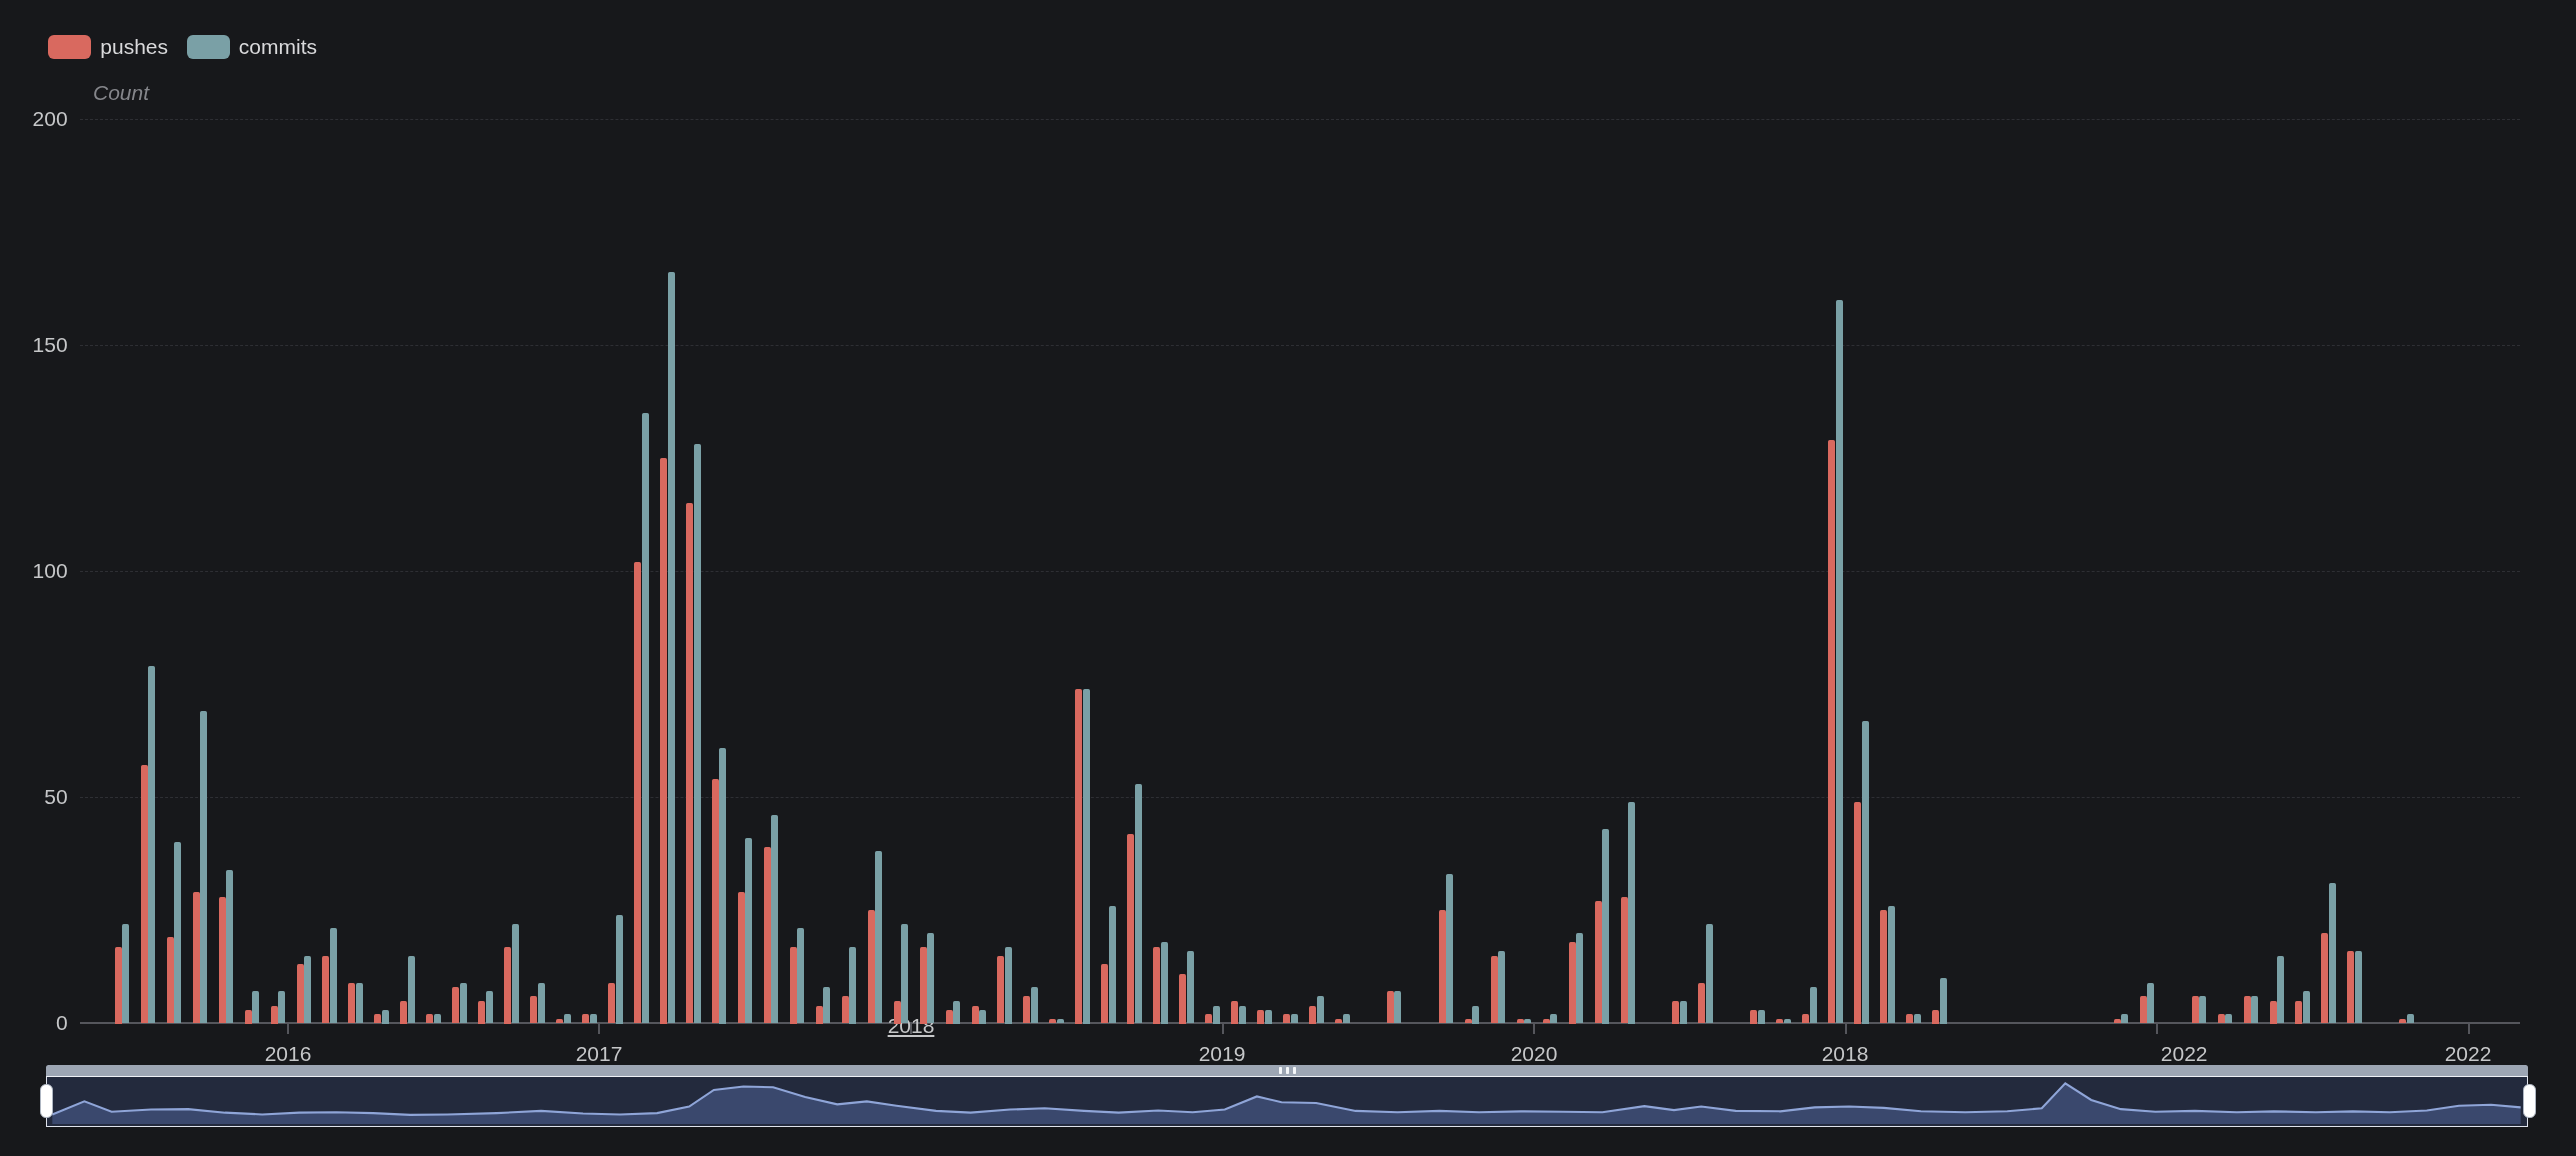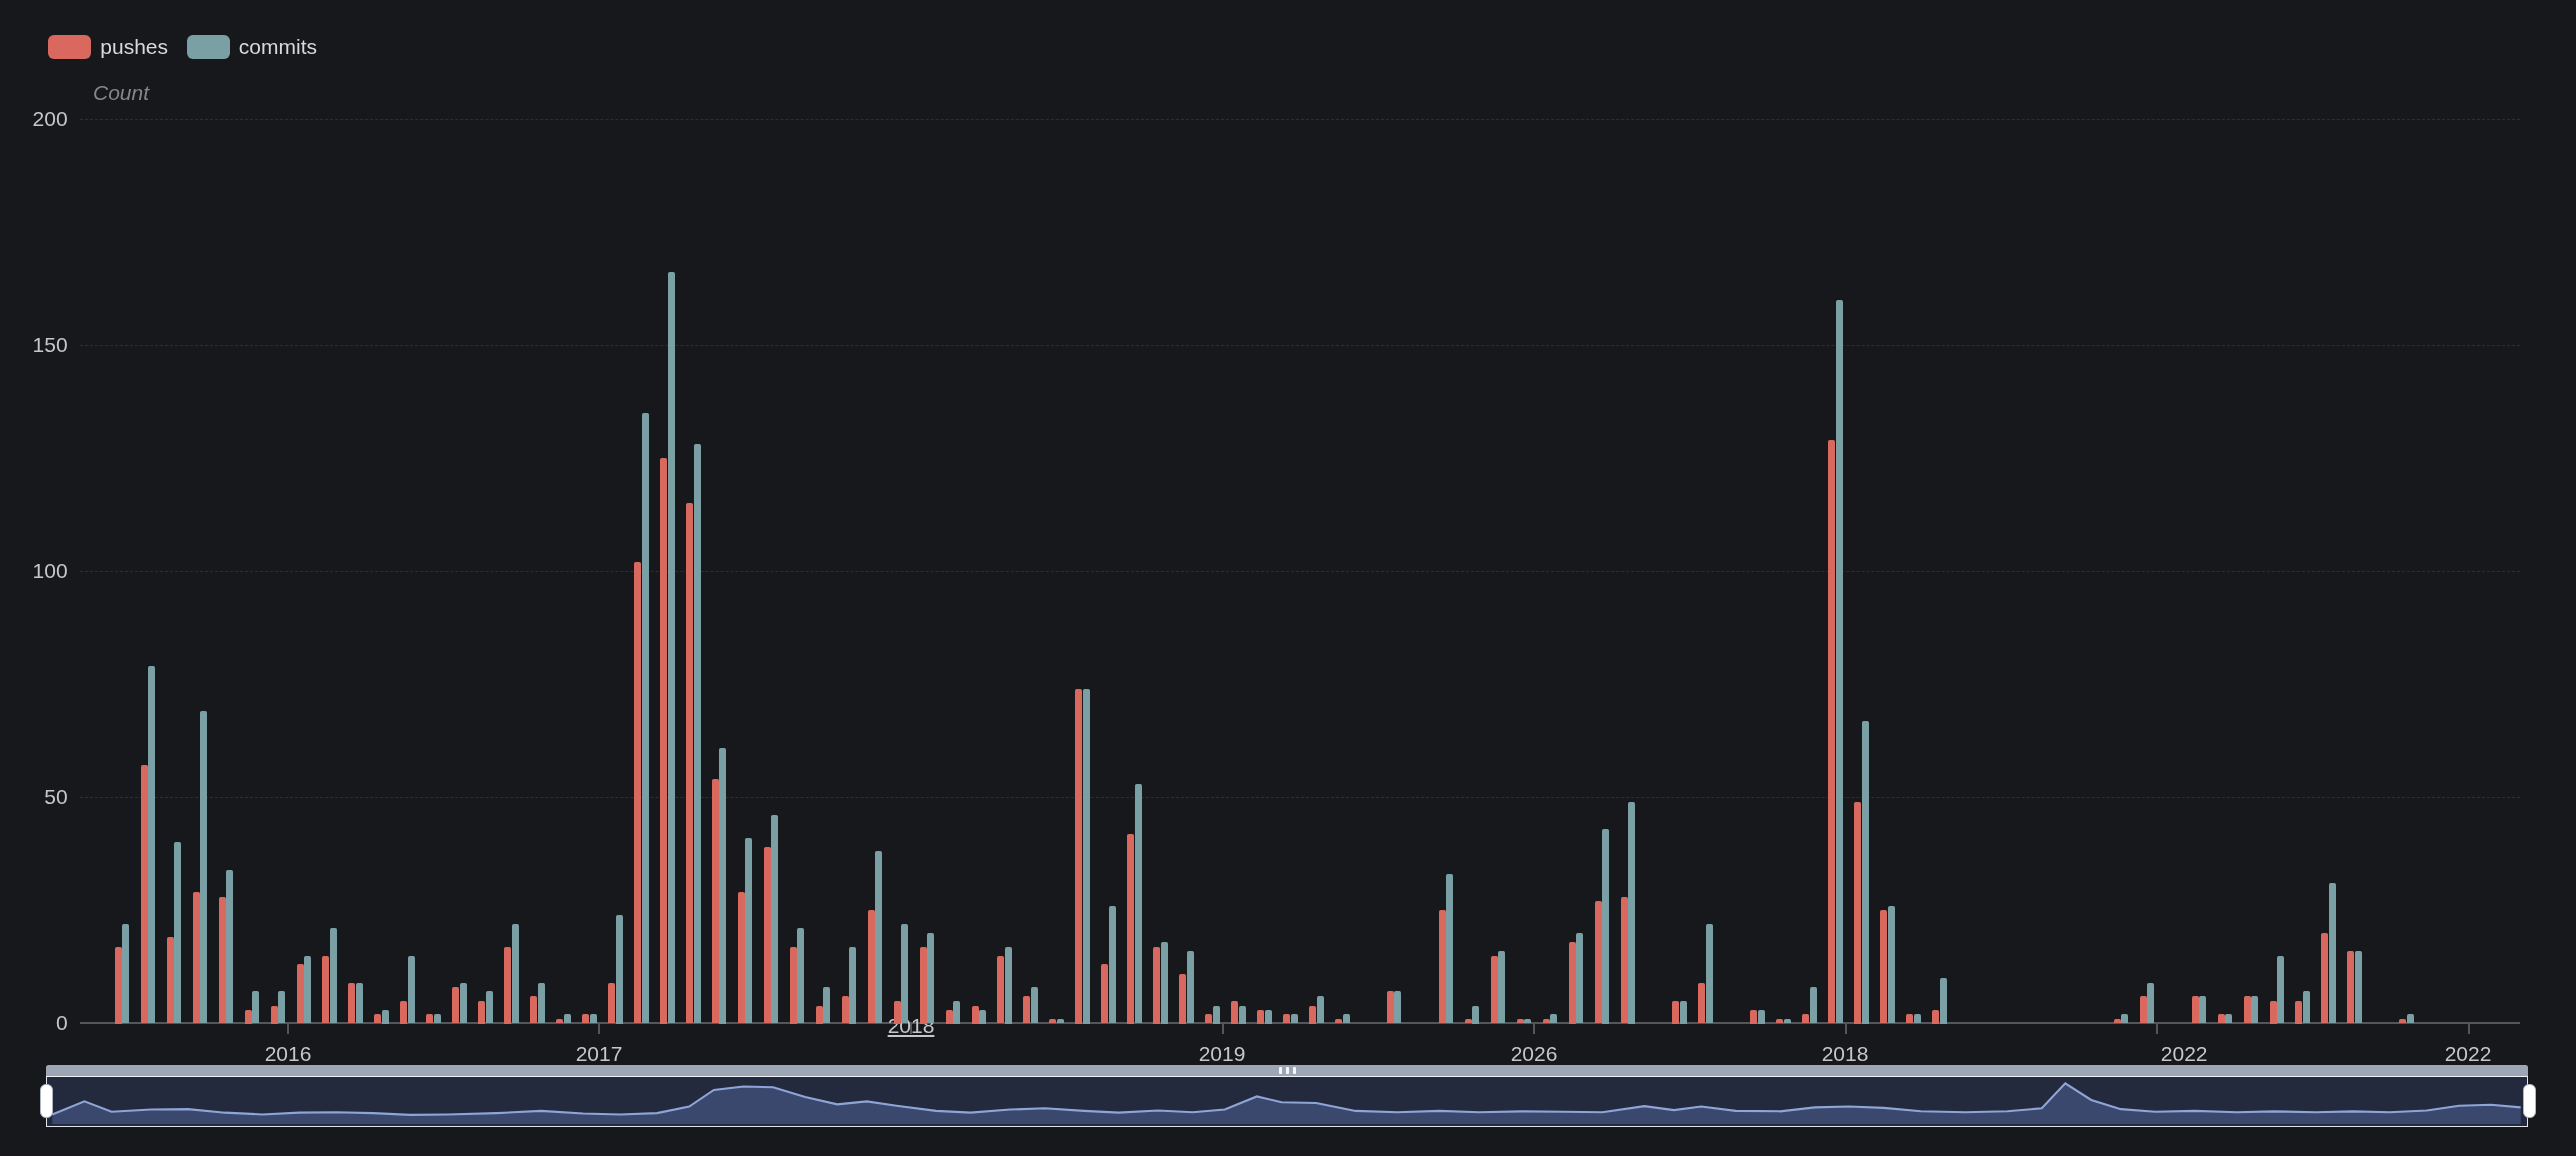--- a/index.html
+++ b/index.html
@@ -83,21 +83,21 @@
       <div class="axis-line" style="left: 80px; top: 1022px; width: 2440px; height: 1.7px;"></div>
       <div class="xtick-mark" style="left: 287px; top: 1024px;"></div>
       <div class="xtick-label" style="left: 288px; top: 1042px;">2016</div>
       <div class="xtick-mark" style="left: 598px; top: 1024px;"></div>
       <div class="xtick-label" style="left: 599px; top: 1042px;">2017</div>
       <div class="xtick-mark" style="left: 910px; top: 1024px;"></div>
       <div class="xtick-label" style="left: 911px; top: 1014px; text-decoration: underline;">2018</div>
       <div class="xtick-mark" style="left: 1222px; top: 1024px;"></div>
       <div class="xtick-label" style="left: 1222px; top: 1042px;">2019</div>
       <div class="xtick-mark" style="left: 1533px; top: 1024px;"></div>
-      <div class="xtick-label" style="left: 1534px; top: 1042px;">2026</div>
+      <div class="xtick-label" style="left: 1534px; top: 1042px;">2020</div>
       <div class="xtick-mark" style="left: 1845px; top: 1024px;"></div>
       <div class="xtick-label" style="left: 1845px; top: 1042px;">2018</div>
       <div class="xtick-mark" style="left: 2156px; top: 1024px;"></div>
       <div class="xtick-label" style="left: 2157px; top: 1042px; text-align: right;">2022</div>
       <div class="xtick-mark" style="left: 2468px; top: 1024px;"></div>
       <div class="xtick-label" style="left: 2468px; top: 1042px;">2022</div>
       <div class="bar" title="2015-06 pushes: 17" style="left: 115px; top: 947px; width: 6.7px; height: 77px; background: rgb(217, 105, 95);"></div>
       <div class="bar" title="2015-07 pushes: 57" style="left: 141px; top: 765px; width: 6.7px; height: 258px; background: rgb(217, 105, 95);"></div>
       <div class="bar" title="2015-08 pushes: 19" style="left: 167px; top: 937px; width: 6.7px; height: 86px; background: rgb(217, 105, 95);"></div>
       <div class="bar" title="2015-09 pushes: 29" style="left: 193px; top: 892px; width: 6.7px; height: 131px; background: rgb(217, 105, 95);"></div>

